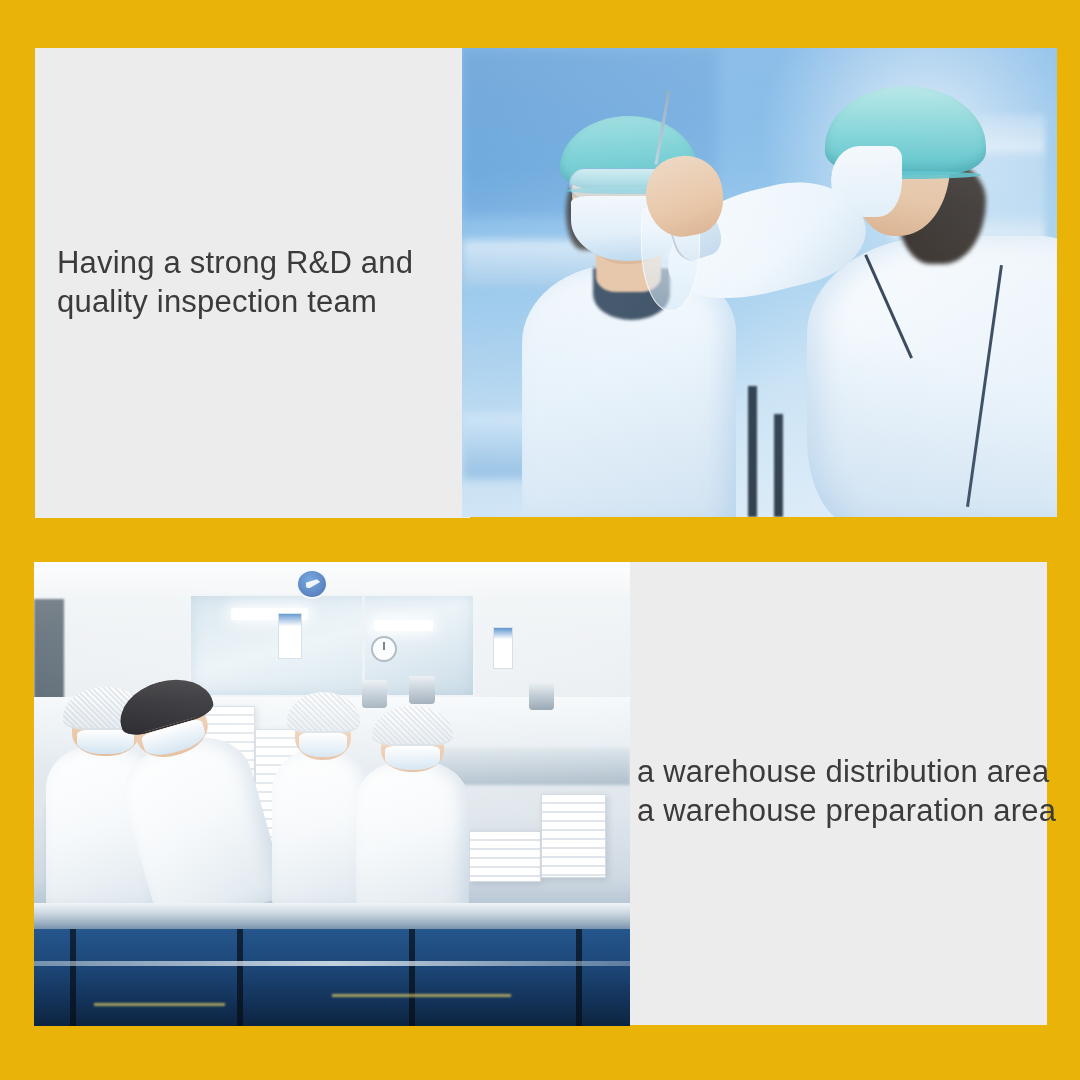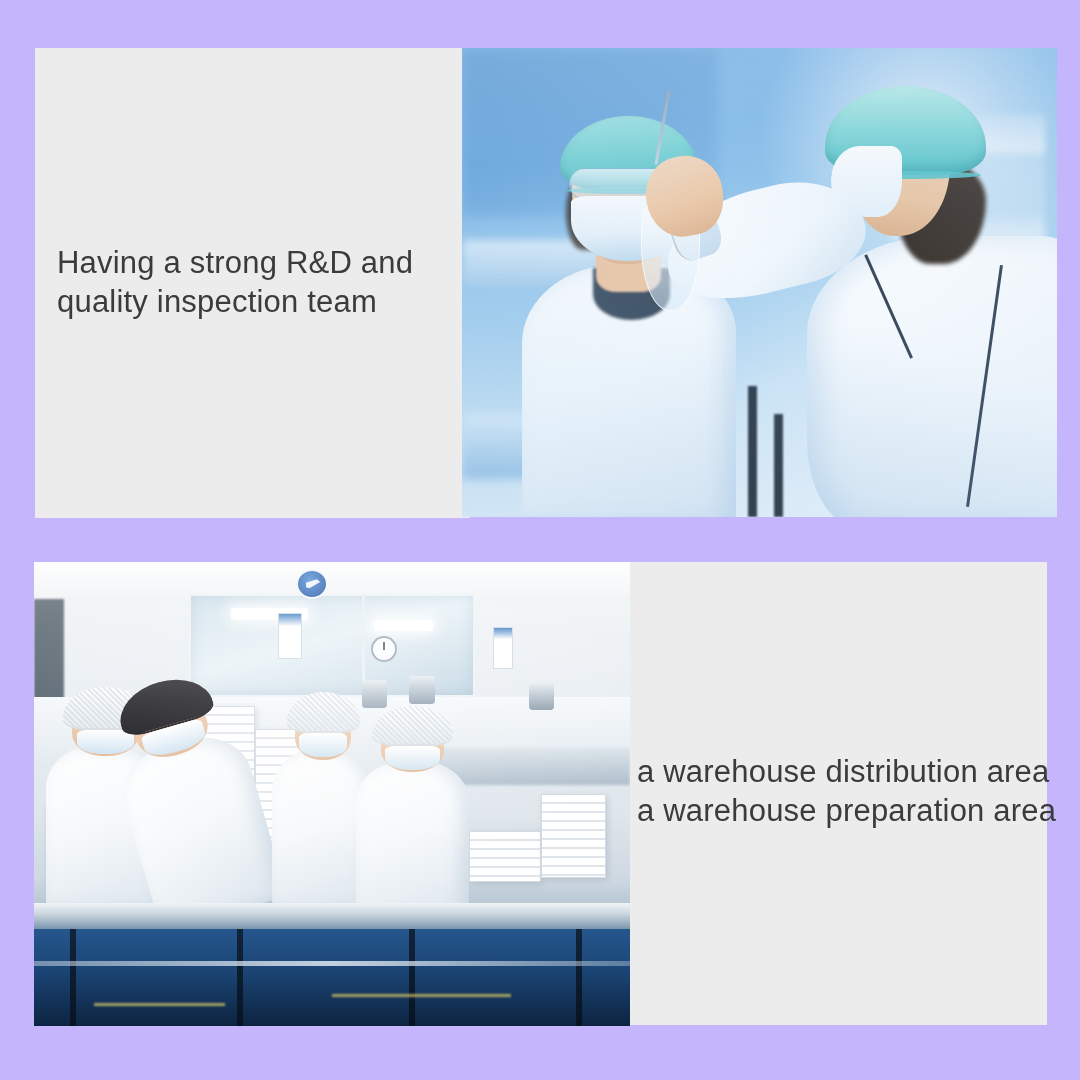--- a/index.html
+++ b/index.html
@@ -10,21 +10,21 @@
     height: 1080px;
     background: #ffffff;
     font-family: "Liberation Sans", "DejaVu Sans", sans-serif;
     overflow: hidden;
   }
 
   #page {
     position: relative;
     width: 1080px;
     height: 1080px;
-    background: #c4b5fd;
+    background: #eab308;
   }
 
   
   .gray-panel {
     position: absolute;
     background: #ececec;
   }
 
   .caption {
     position: absolute;

